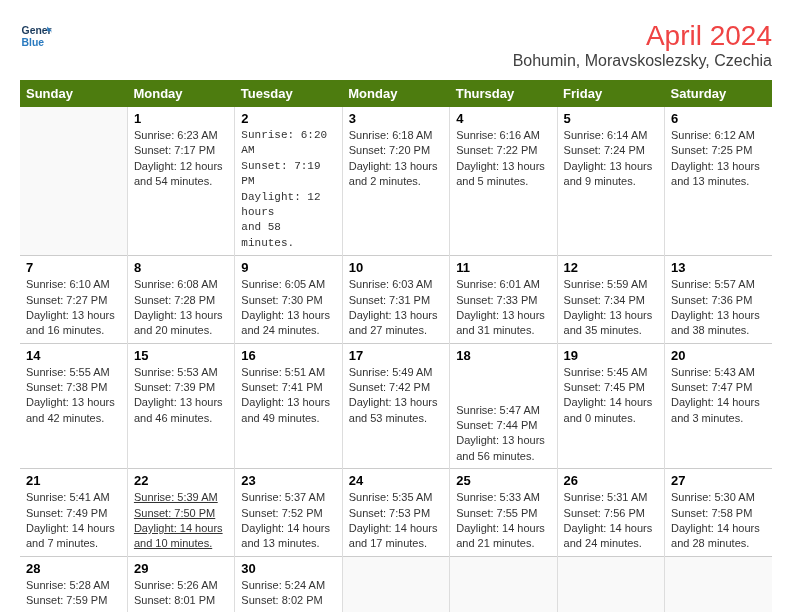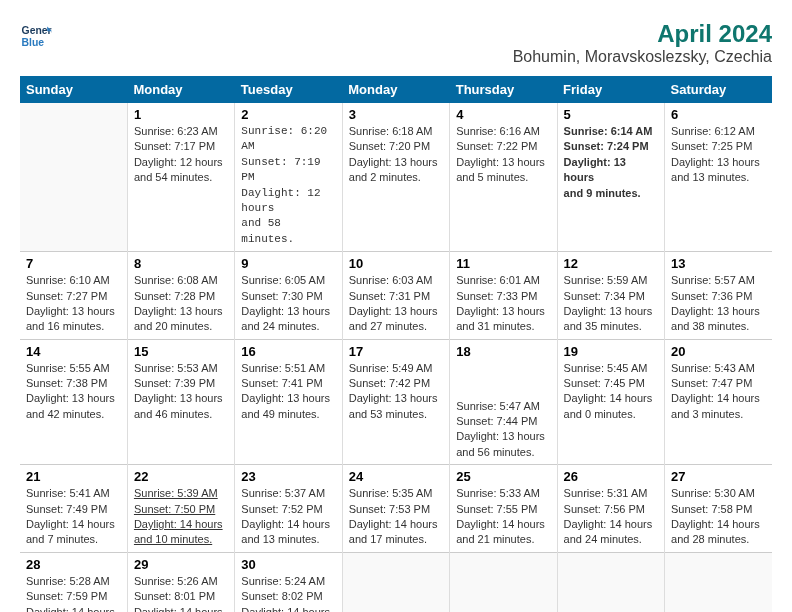--- a/index.html
+++ b/index.html
@@ -22,35 +22,35 @@
       gap: 4px;
     }
     .logo-icon {
       width: 32px;
       height: 32px;
     }
     .title-area {
       text-align: right;
     }
     .month-title {
-      font-size: 24px;
-      font-weight: bold;
-      color: #0f766e;
+      font-size: 28px;
+      font-weight: normal;
+      color: #ef4444;
     }
     .subtitle {
       font-size: 16px;
       color: #404040;
     }
     table {
       width: 100%;
       border-collapse: collapse;
       font-size: 11px;
     }
     thead th {
-      background-color: #0369a1;
+      background-color: #4d7c0f;
       color: #fff;
       text-align: left;
       padding: 6px 6px;
       font-size: 13px;
       font-weight: bold;
     }
     tbody tr {
       border-bottom: 1px solid #ccc;
     }
     tbody td {
@@ -128,21 +128,21 @@
         </td>
         <td>
           <div class="day-num">4</div>
           <div class="day-info" style="white-space: pre-line;">Sunrise: 6:16 AM
 Sunset: 7:22 PM
 Daylight: 13 hours
 and 5 minutes.</div>
         </td>
         <td>
           <div class="day-num">5</div>
-          <div class="day-info" style="white-space: pre-line; font-weight: bold;">Sunrise: 6:14 AM
+          <div class="day-info" style="white-space: pre-line;">Sunrise: 6:14 AM
 Sunset: 7:24 PM
 Daylight: 13 hours
 and 9 minutes.</div>
         </td>
         <td>
           <div class="day-num">6</div>
           <div class="day-info" style="white-space: pre-line;">Sunrise: 6:12 AM
 Sunset: 7:25 PM
 Daylight: 13 hours
 and 13 minutes.</div>

